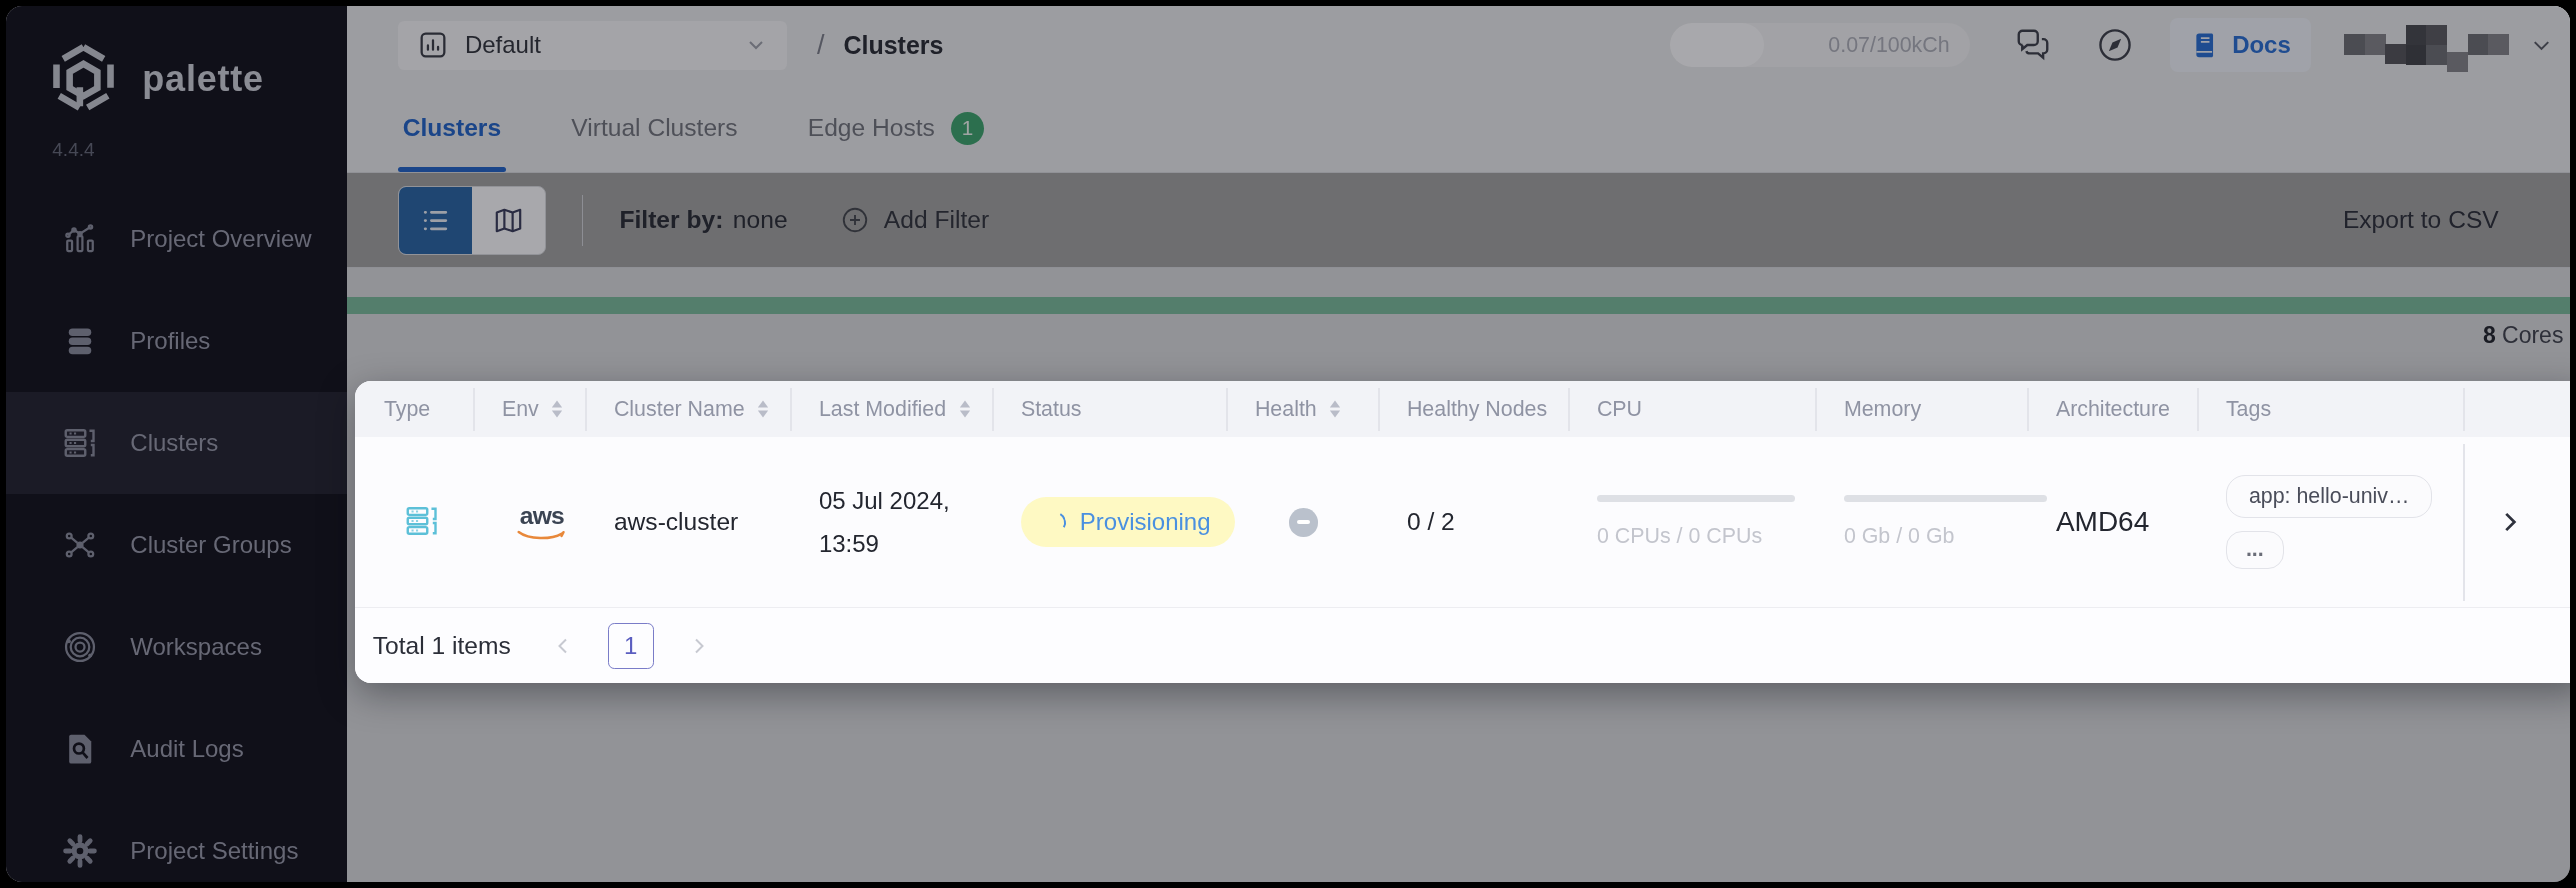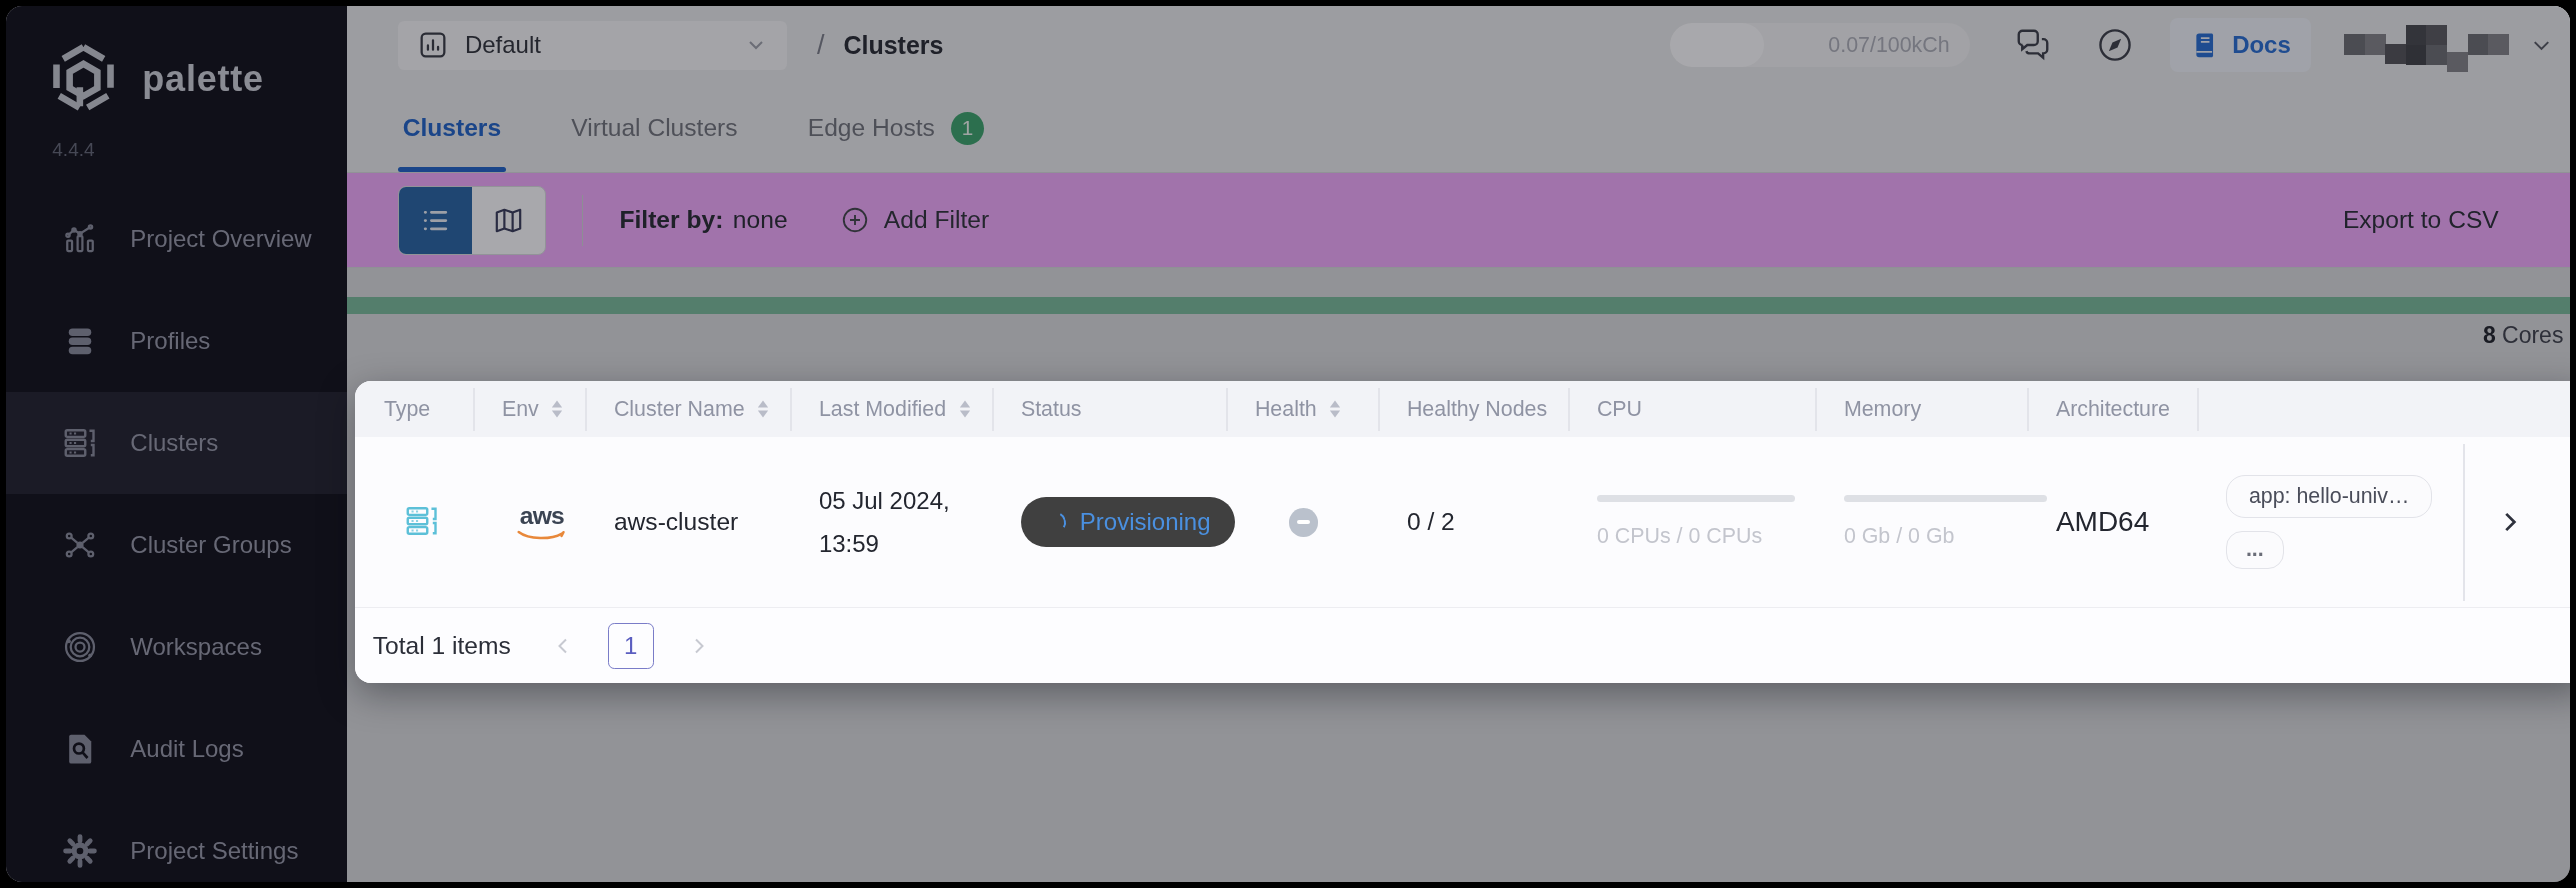--- a/index.html
+++ b/index.html
@@ -77,21 +77,21 @@
                font-size:20.6px; display:flex; align-items:center; justify-content:center; }
   .tab-actions { margin-left:auto; display:flex; align-items:center; gap:41px; }
   .import-btn { display:flex; align-items:center; gap:16px; font-size:24.6px; font-weight:600;
                 color:#2e313c; cursor:pointer; }
   .import-btn svg { width:33px; height:33px; }
   .add-btn { height:63px; padding:0 28.6px; background:#4186ec; border-radius:8px; border:none;
              color:#f2f5fb; font-size:24.6px; font-weight:600; display:flex; align-items:center;
              gap:16px; cursor:pointer; font-family:inherit; }
   .add-btn svg { width:28.6px; height:28.6px; }
 
-  .filterbar { height:95px; background:#f0abfc; border-bottom:1.6px solid #d5d6db;
+  .filterbar { height:95px; background:#a3a3a3; border-bottom:1.6px solid #d5d6db;
                display:flex; align-items:center; padding:0 71px 0 22px; }
   .view-toggle { display:flex; border:1.6px solid #d9dbe0; border-radius:8px; overflow:hidden;
                  margin-left:28.6px; background:#fbfbfd; }
   .view-btn { width:73px; height:67px; display:flex; align-items:center; justify-content:center;
               color:#3c3f5e; cursor:pointer; }
   .view-btn svg { width:33px; height:33px; }
   .view-btn.active { background:#2b66a6; color:#e8edf5; }
   .vdivider { width:1.6px; height:51px; background:#d2d4d9; margin:0 36px; }
   .filter-label { font-size:24.6px; font-weight:bold; color:#2b2e38; }
   .filter-value { font-size:24.6px; color:#2b2e38; margin-left:9.5px; }
@@ -124,21 +124,21 @@
   .td { display:flex; align-items:center; padding-left:28.6px; height:100%; position:relative; flex:none; }
   .td-type { padding-left:49px; }
   .type-icon svg { width:36px; height:36px; }
   .td-env { padding-left:44px; }
   .aws-logo { display:flex; flex-direction:column; align-items:center; }
   .aws-text { font-size:24.6px; font-weight:bold; color:#3b4453; letter-spacing:-0.8px; line-height:1; }
   .aws-smile { width:49px; height:11px; margin-top:1.6px; }
   .cluster-name { font-size:24.6px; color:#23262f; }
   .modified { font-size:24px; color:#23262f; line-height:1.8; }
   .status-pill { display:inline-flex; align-items:center; gap:14.3px; padding:11px 24px;
-                 border-radius:792px; background:#404040; color:#4a90e0; font-size:24px; cursor:default; }
+                 border-radius:792px; background:#fef9c3; color:#4a90e0; font-size:24px; cursor:default; }
   .spinner { width:20.6px; height:20.6px; border-radius:50%; border:2.4px solid transparent;
              border-right-color:#4a90e0; transform:rotate(-15deg); }
   .td-health { padding-left:63px; }
   .health-dot { width:28.6px; height:28.6px; border-radius:50%; background:#bac1cc;
                 display:flex; align-items:center; justify-content:center; }
   .health-dot i { display:block; width:12.7px; height:4px; border-radius:2.4px; background:#fff; }
   .nodes-val { font-size:24.6px; color:#23262f; }
   .meter-cell { flex-direction:column; align-items:flex-start; justify-content:center; }
   .meter-bar { width:198px; height:7.1px; border-radius:4px; background:#dee0e5; }
   .meter-bar.mem { width:203px; }
@@ -442,20 +442,24 @@
             <span>CPU</span>
           </div>
         <div class="th c8">
             <span class="divider-line"></span>
             <span>Memory</span>
           </div>
         <div class="th c9">
             <span class="divider-line"></span>
             <span>Architecture</span>
           </div>
+        <div class="th c10">
+            <span class="divider-line"></span>
+            <span>Tags</span>
+          </div>
         <div class="th c11">
             <span class="divider-line"></span>
           </div>
       </div>
 
       <div class="trow">
         <div class="td c0 td-type">
           <span class="type-icon">
             <svg viewBox="0 0 24 24" fill="none" stroke="#5cc0d8" stroke-width="1.6">
               <rect x="2.5" y="3.5" width="13" height="4.4" rx="1"></rect>

